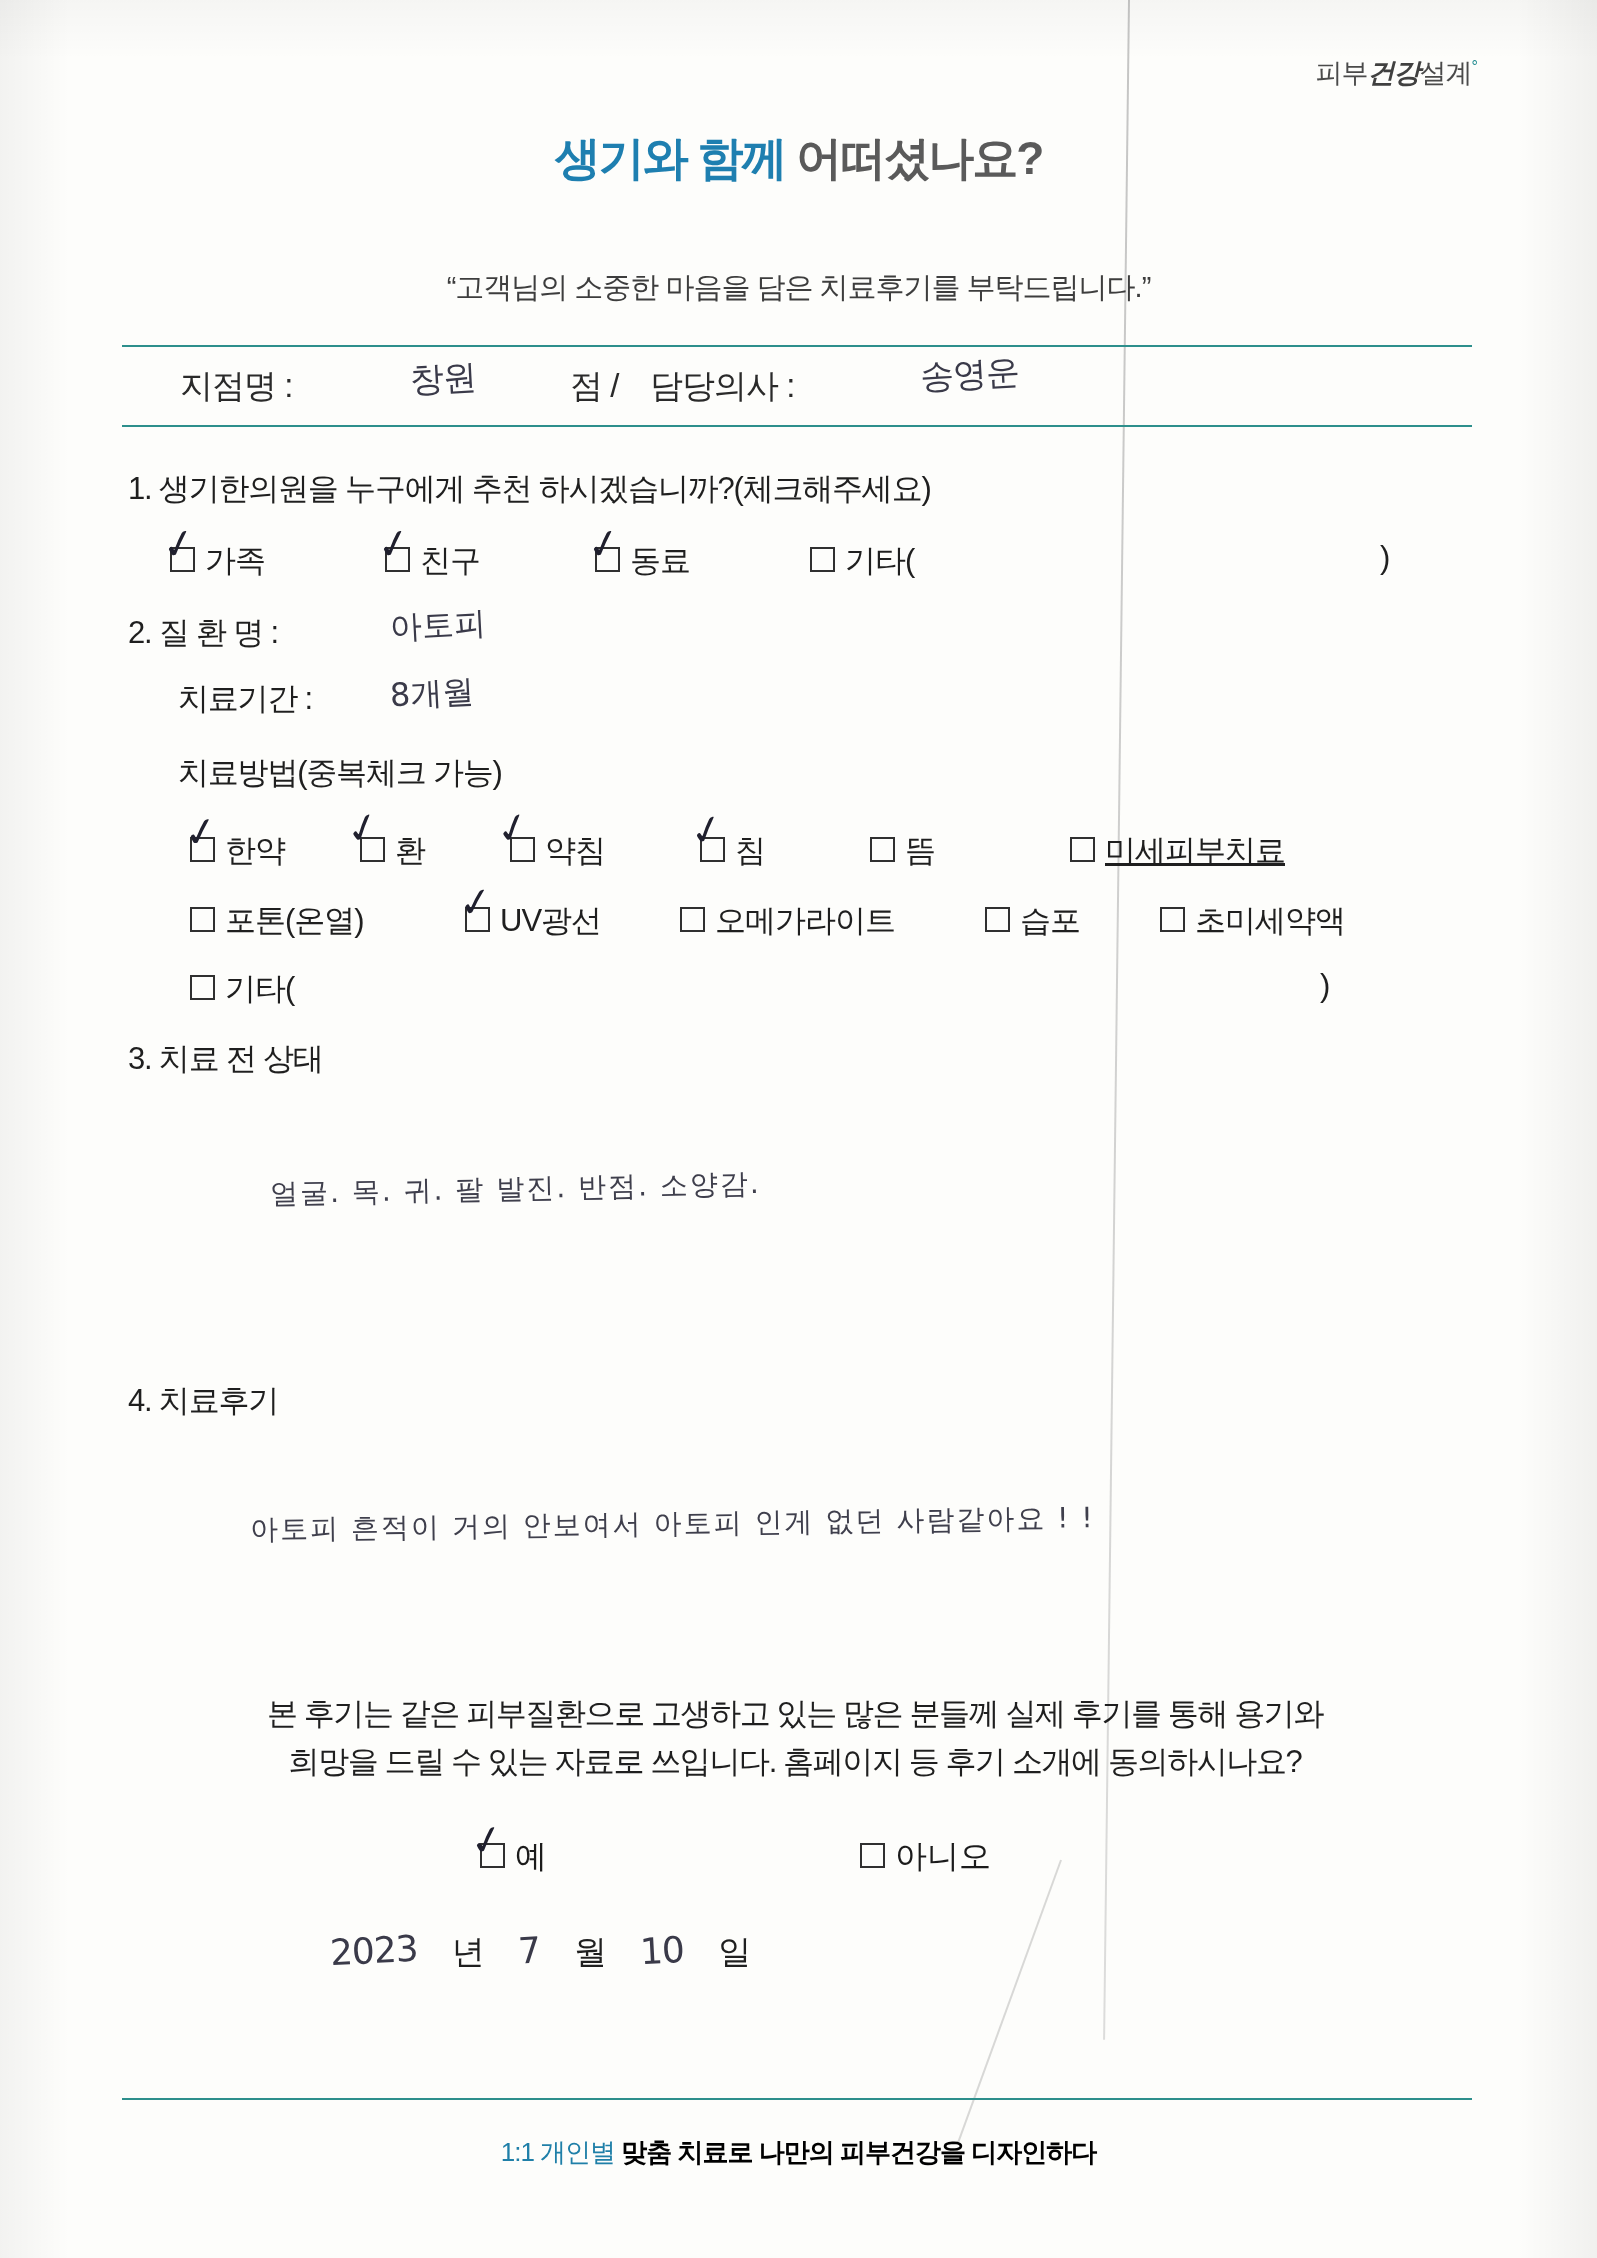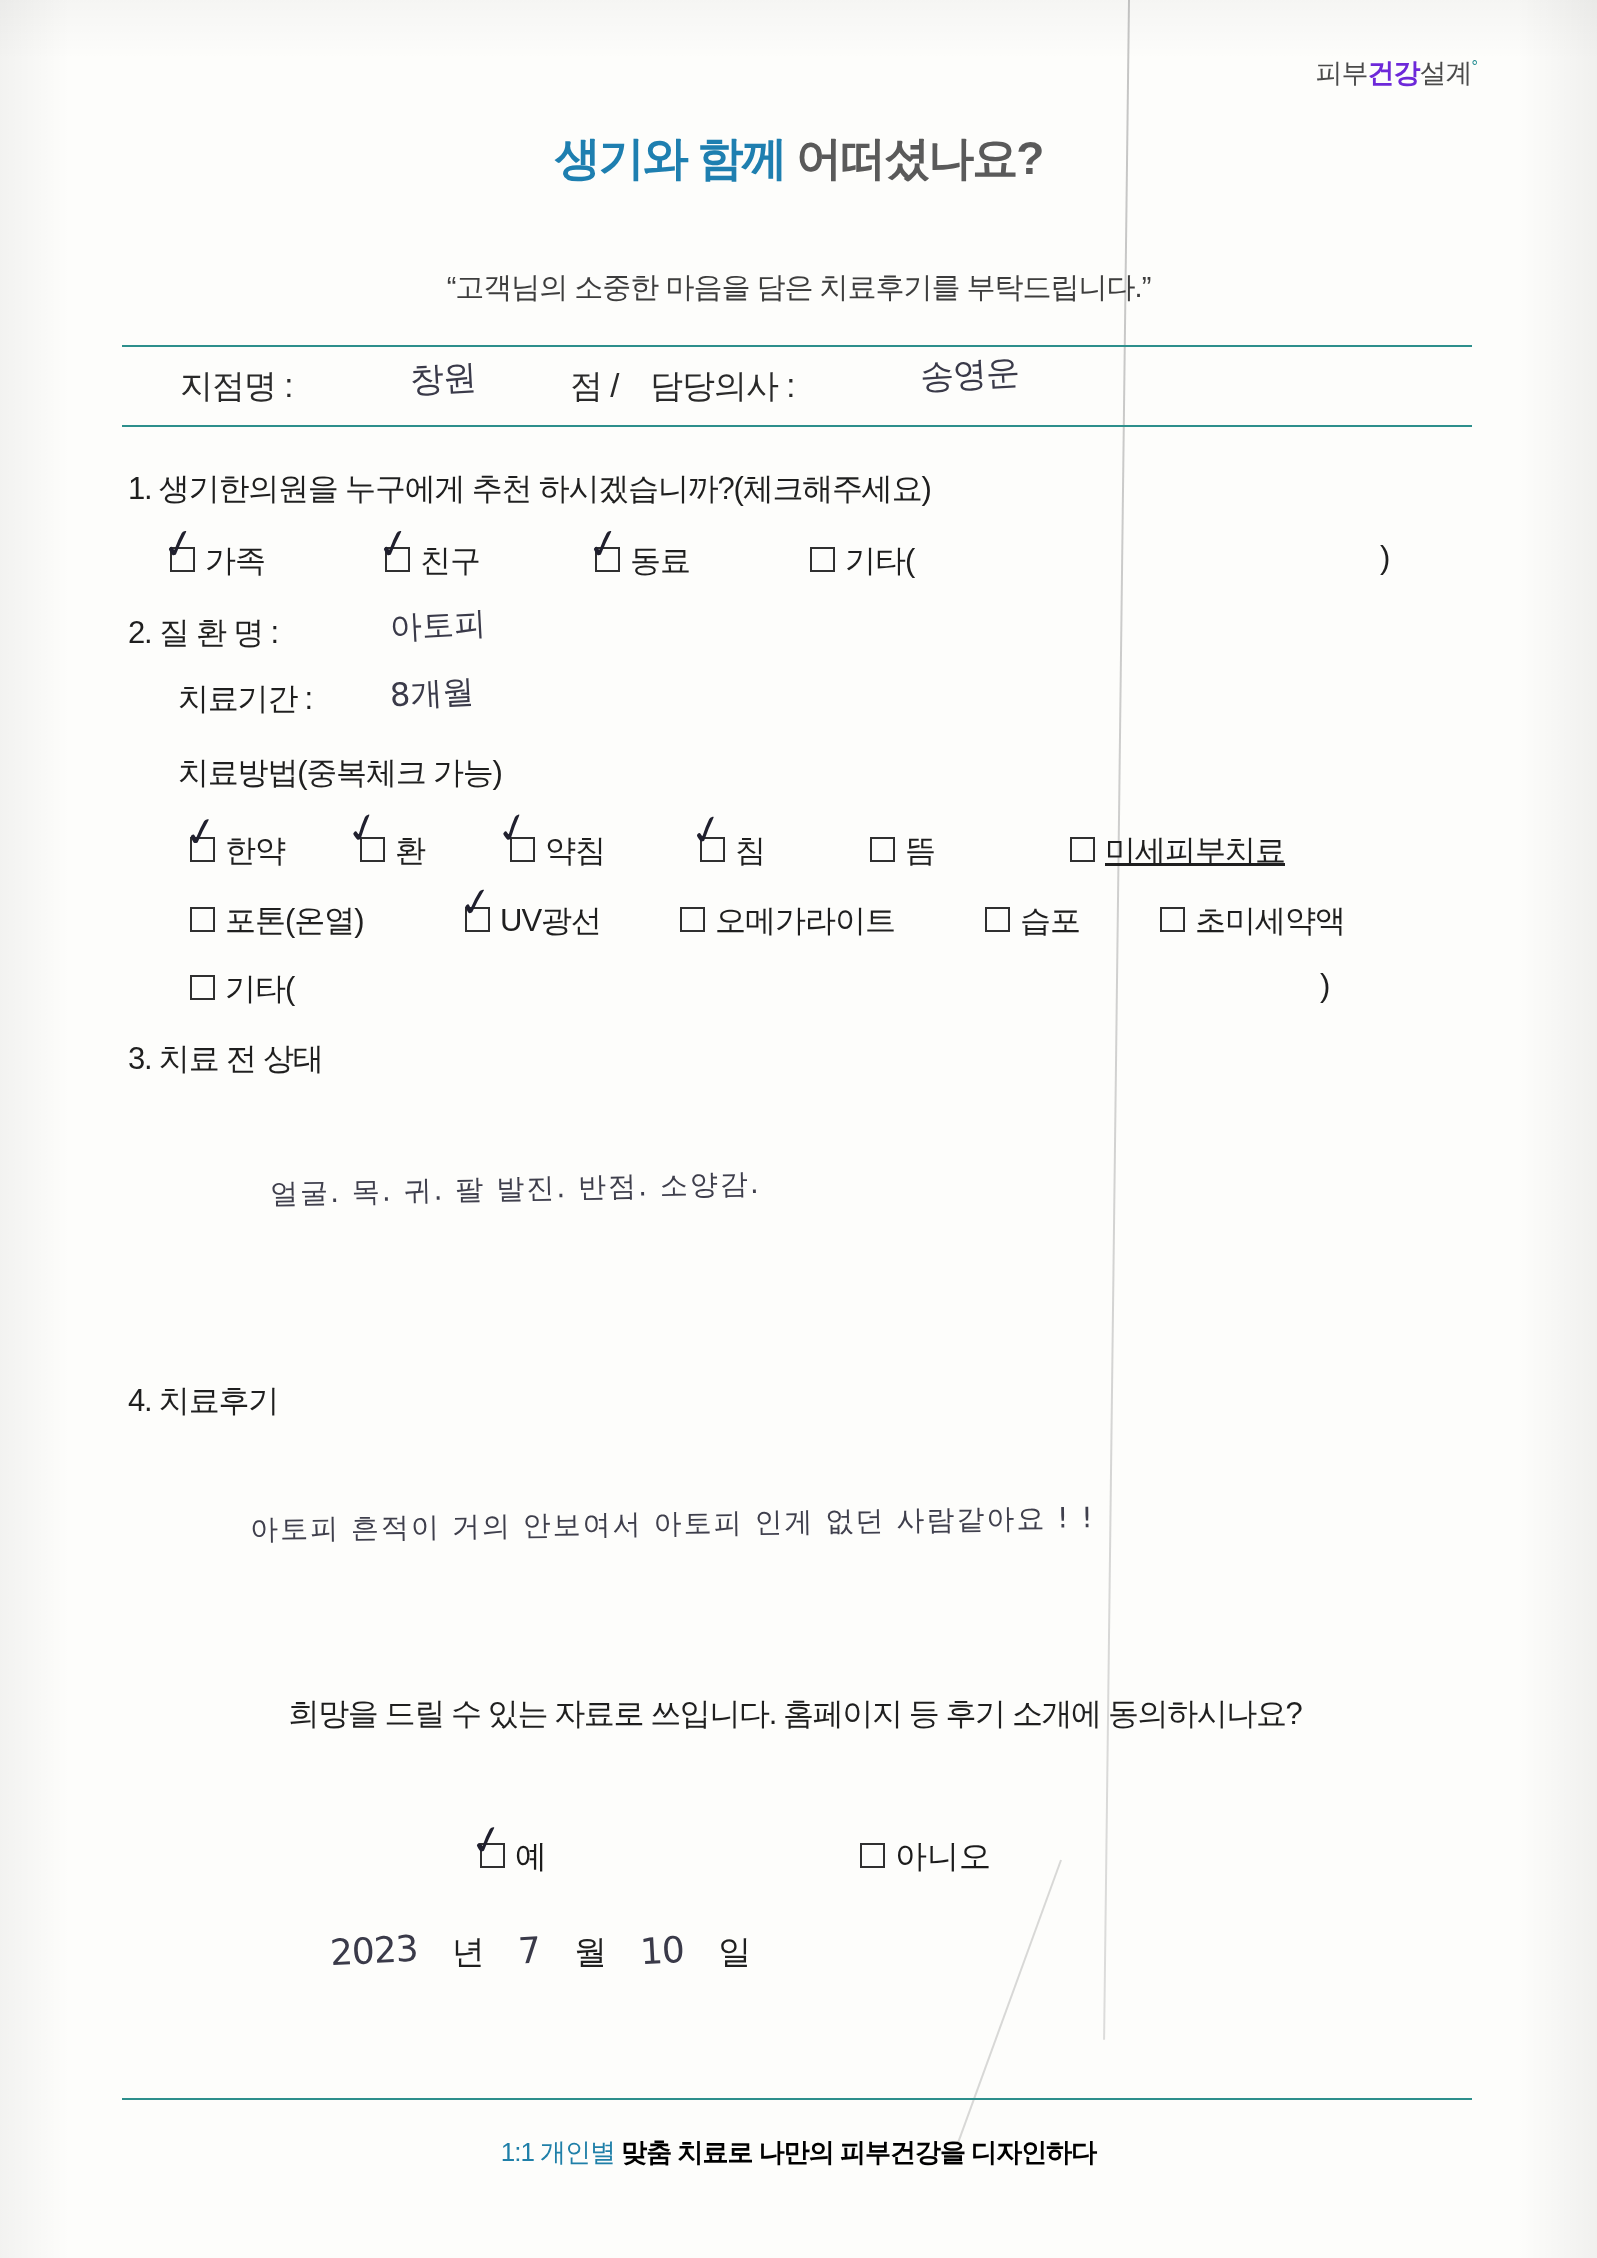--- a/index.html
+++ b/index.html
@@ -53,22 +53,23 @@
   .brand {
     position: absolute;
     top: 55px;
     right: 120px;
     font-size: 27px;
     letter-spacing: -1px;
     color: #4a4a4a;
     white-space: nowrap;
   }
   .brand b {
-    color: #6d28d9;
+    color: #404040;
     font-weight: bold;
+    font-style: italic;
   }
   .brand .degree {
     color: #1f8a8f;
     font-size: 16px;
     vertical-align: super;
   }
 
   .title {
     position: absolute;
     top: 128px;
@@ -346,20 +347,21 @@
     <span class="opt" style="left:1130px;">)</span>
   </div>
 
   <div class="q q3">3. 치료 전 상태</div>
   <div class="hwtext" style="top:1170px; left:270px; font-size:28px; transform:rotate(-1.2deg); letter-spacing:2px;">얼굴. 목. 귀. 팔  발진. 반점. 소양감.</div>
 
   <div class="q q4">4. 치료후기</div>
   <div class="hwtext" style="top:1505px; left:250px; font-size:28px; transform:rotate(-0.8deg); letter-spacing:2px;">아토피 흔적이 거의 안보여서  아토피 인게 없던 사람같아요 ! !</div>
 
   <div class="consent">
+    <div>본 후기는 같은 피부질환으로 고생하고 있는 많은 분들께 실제 후기를 통해 용기와</div>
     <div>희망을 드릴 수 있는 자료로 쓰입니다. 홈페이지 등 후기 소개에 동의하시나요?</div>
   </div>
 
   <div class="yesno">
     <span class="opt" style="position:relative; left:0px;">
       <span class="box"></span><span>예</span>
       <span class="checkmark" style="left:-10px; top:-18px; transform:rotate(-12deg);">✓</span>
     </span>
     <span class="opt" style="position:absolute; left:380px; top:0;">
       <span class="box"></span><span>아니오</span>

